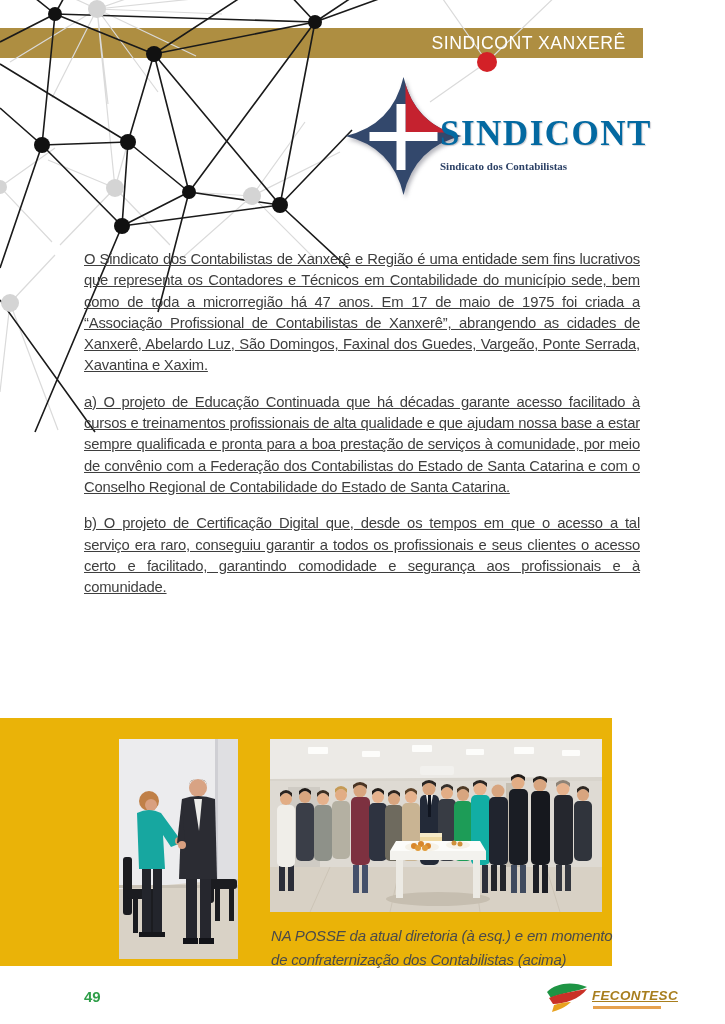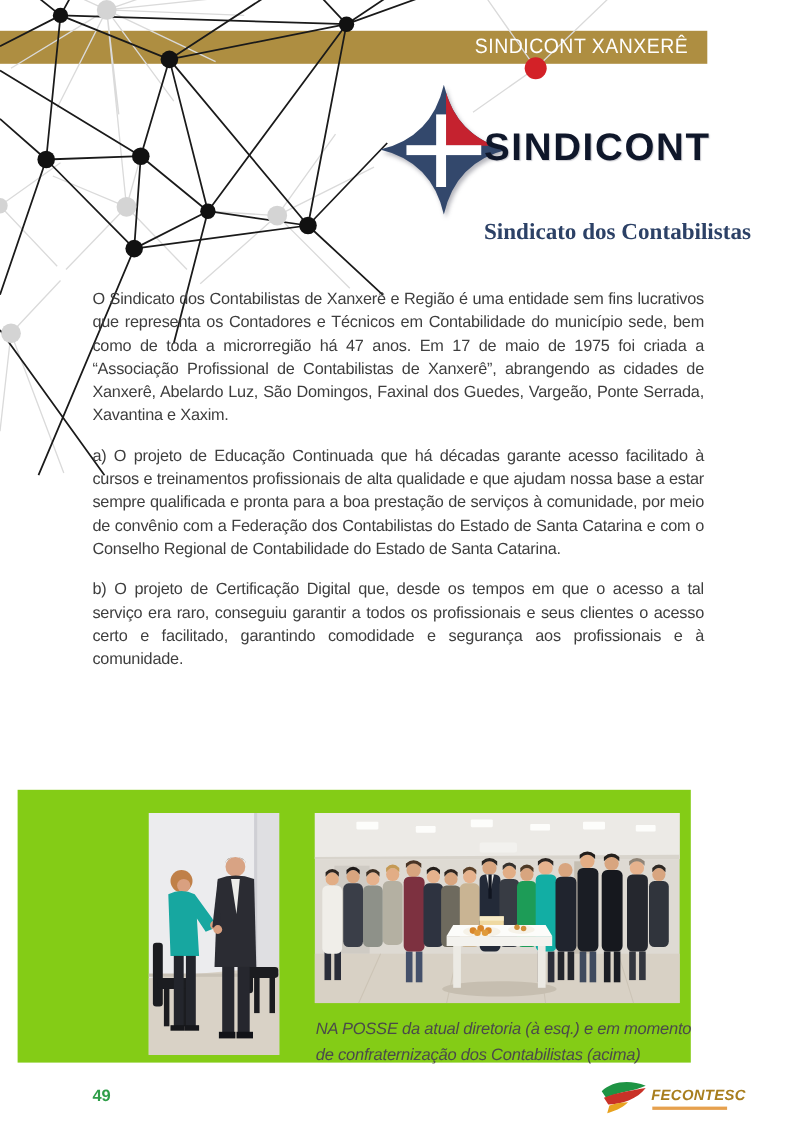--- a/index.html
+++ b/index.html
@@ -8,44 +8,44 @@
 
   
   .banner-bar{position:absolute;left:0;top:28px;width:643px;height:30px;background:#AE8E41;z-index:1;}
   .net-svg{position:absolute;left:0;top:0;z-index:2;pointer-events:none;}
   .banner-title{position:absolute;top:32px;right:99px;z-index:4;color:#ffffff;font-size:19px;
                 letter-spacing:.5px;transform:scaleX(.93);transform-origin:right center;white-space:nowrap;}
 
   
   .logo{position:absolute;left:338px;top:70px;width:332px;height:140px;z-index:3;}
   .logo-star{position:absolute;left:3px;top:6px;}
-  .logo-name{position:absolute;left:102px;top:46px;font-family:Liberation Sans, sans-serif;font-weight:bold;
-             font-size:35px;line-height:36px;color:#0f172a;letter-spacing:1.5px;white-space:nowrap;
+  .logo-name{position:absolute;left:102px;top:46px;font-family:Liberation Serif, serif;font-weight:bold;
+             font-size:35px;line-height:36px;color:#0369a1;letter-spacing:1.5px;white-space:nowrap;
              text-shadow:1px 1px 1px rgba(60,60,80,.25);}
   .logo-sub{position:absolute;left:102px;top:85px;font-family:"Liberation Serif",serif;font-weight:bold;
-            font-size:21px;line-height:22px;color:#2C4166;white-space:nowrap;margin-top:44px;}
-
-  
-  .article{position:absolute;left:84px;top:262px;width:556px;z-index:3;color:#3E3E3E;
-           font-size:14.8px;line-height:21.3px;text-align:justify;letter-spacing:-.2px;}
+            font-size:11px;line-height:22px;color:#2C4166;white-space:nowrap;}
+
+  
+  .article{position:absolute;left:84px;top:249px;width:556px;z-index:3;color:#3E3E3E;
+           font-size:14.8px;line-height:21.3px;text-align:justify;letter-spacing:-.2px;text-decoration:underline;}
   .article p{margin:0 0 15px 0;}
 
   
-  .panel{position:absolute;left:16px;top:718px;width:612px;height:248px;background:#84cc16;z-index:3;}
+  .panel{position:absolute;left:0;top:718px;width:612px;height:248px;background:#eab308;z-index:3;}
   .photo1{position:absolute;left:119px;top:21px;width:119px;height:220px;}
   .photo2{position:absolute;left:270px;top:21px;width:332px;height:173px;}
   .caption{position:absolute;left:271px;top:206px;font-style:italic;font-size:15px;line-height:24px;
            color:#4A4A4A;letter-spacing:-.2px;white-space:nowrap;}
 
   
   .page-number{position:absolute;left:84px;top:988px;color:#2F9E49;font-weight:bold;font-size:15px;z-index:3;}
   .fecontesc{position:absolute;left:544px;top:980px;width:130px;height:40px;z-index:3;}
   .fec-swoosh{position:absolute;left:0;top:0;}
   .fec-text{position:absolute;left:48px;top:8px;color:#A87E1E;font-weight:bold;font-style:italic;
-            font-size:13.5px;letter-spacing:.3px;white-space:nowrap;}
+            font-size:13.5px;letter-spacing:.3px;white-space:nowrap;text-decoration:underline;}
   .fec-tagline{position:absolute;left:49px;top:26px;width:68px;height:3px;background:#E2912F;opacity:.85;}
 </style>
 </head>
 <body>
 
 <div class="page">
 
   <div class="banner-bar"></div>
 
   <svg class="net-svg" width="725" height="460" viewBox="0 0 725 460" aria-hidden="true">

